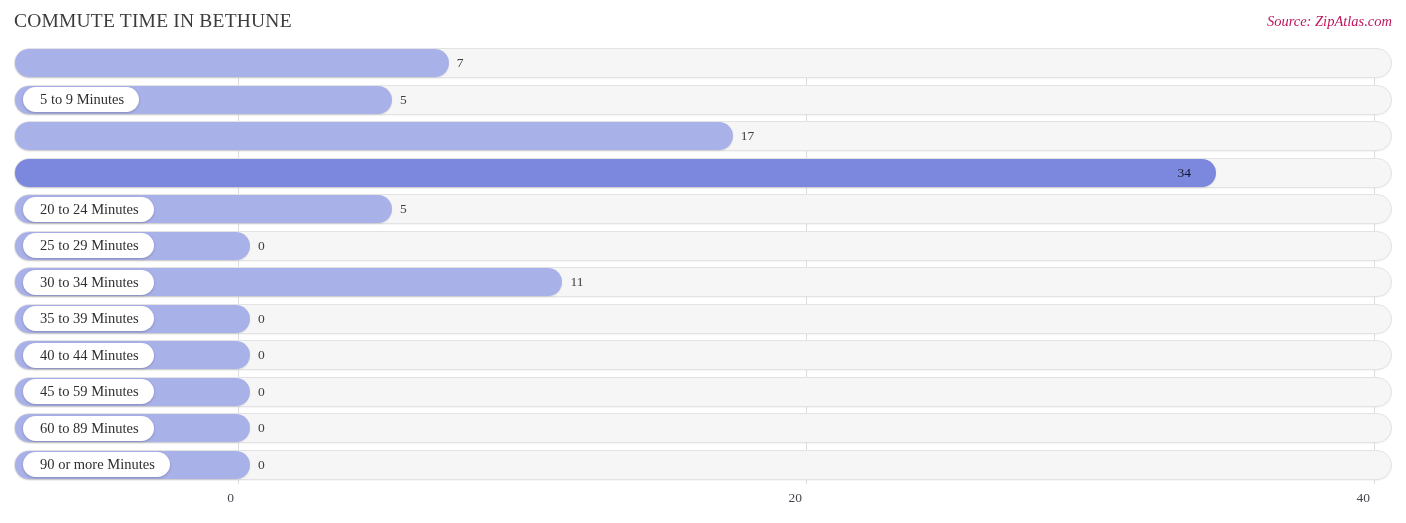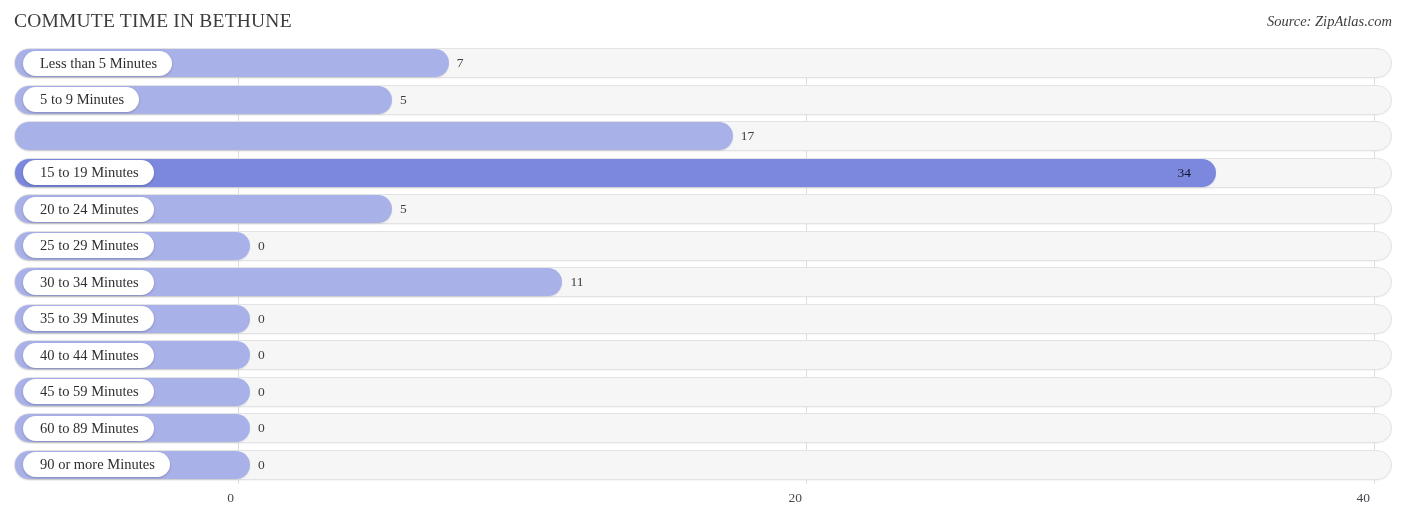--- a/index.html
+++ b/index.html
@@ -31,21 +31,21 @@
     letter-spacing: 0.2px;
     color: #3c3c3c;
     white-space: nowrap;
   }
   .chart-source {
     position: absolute;
     right: 14px;
     top: 13px;
     font-size: 14.5px;
     font-style: italic;
-    color: #404040;
+    color: #be185d;
     white-space: nowrap;
   }
 
   
   .plot {
     position: absolute;
     left: 0;
     top: 48px;
     width: 1406px;
     height: 438px;
@@ -155,38 +155,36 @@
   <div class="plot">
     <div class="gridlines">
         <div class="gridline" style="left: 238px;"></div>
         <div class="gridline" style="left: 806px;"></div>
         <div class="gridline" style="left: 1374px;"></div>
       </div>
     <div class="rows">
         <div class="row">
           <div class="track"></div>
           <div class="bar" style="width: 433.8px;"></div>
-          <div class="cat-pill">Less than 5 Minutes</div>
           <div class="bar-value" style="left: 456.8px;">7</div>
         </div>
         <div class="row">
           <div class="track"></div>
           <div class="bar" style="width: 377px;"></div>
           <div class="cat-pill">5 to 9 Minutes</div>
           <div class="bar-value" style="left: 400px;">5</div>
         </div>
         <div class="row">
           <div class="track"></div>
           <div class="bar" style="width: 717.8px;"></div>
           <div class="bar-value" style="left: 740.8px; text-align: right;">17</div>
         </div>
         <div class="row">
           <div class="track"></div>
           <div class="bar hl" style="width: 1200.6px;"></div>
-          <div class="cat-pill">15 to 19 Minutes</div>
           <div class="bar-value inside" style="left: 1177.6px;">34</div>
         </div>
         <div class="row">
           <div class="track"></div>
           <div class="bar" style="width: 377px;"></div>
           <div class="cat-pill">20 to 24 Minutes</div>
           <div class="bar-value" style="left: 400px;">5</div>
         </div>
         <div class="row">
           <div class="track"></div>

